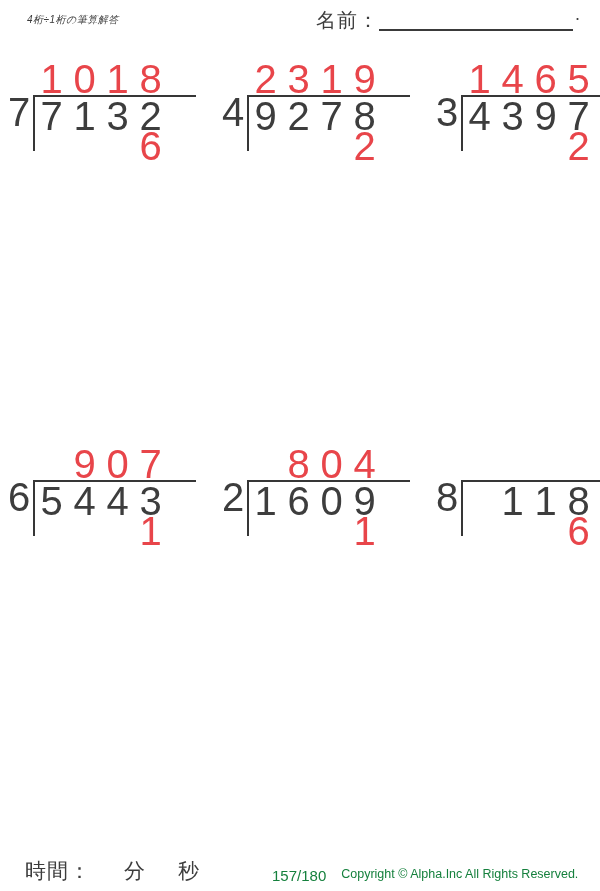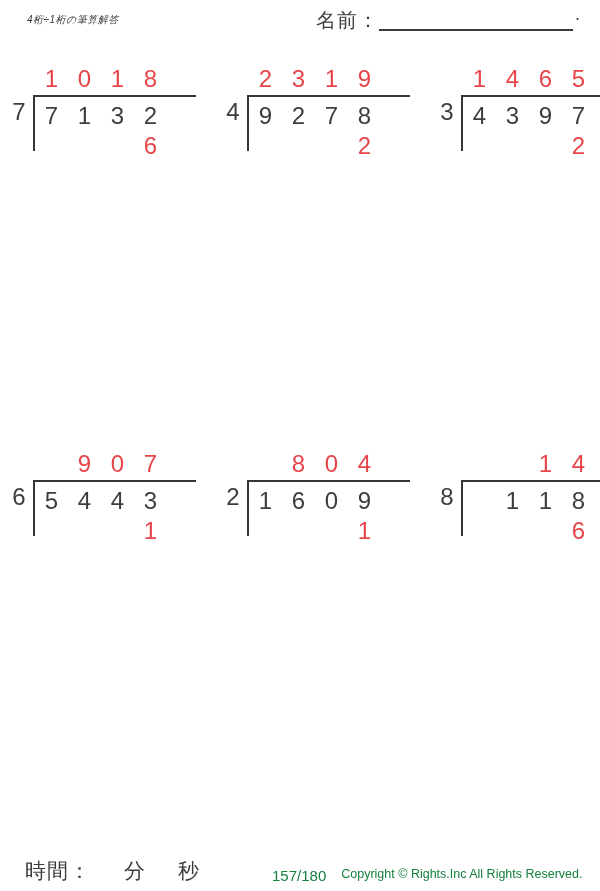--- a/index.html
+++ b/index.html
@@ -16,21 +16,21 @@
     position:absolute; left:316px; top:7px; height:24px;
     display:flex; align-items:flex-start;
   }
   .name-label { font-size:20px; letter-spacing:1px; }
   .name-line { width:194px; height:22px; border-bottom:2px solid #3a3a3a; }
   .name-period { font-size:18px; margin-left:2px; line-height:14px; }
 
   
   .problem {
     position:absolute; width:210px; height:120px;
-    font-size:24px; line-height:30px; font-weight:normal;
+    font-size:40px; line-height:30px; font-weight:normal;
   }
   .cell { display:inline-block; width:33px; text-align:center; }
   .red { color:#e8454a; }
   .q-row { position:absolute; top:2px; left:29px; white-space:nowrap; }
   .divisor { position:absolute; top:35px; left:0; width:26px; text-align:center; }
   .d-box {
     position:absolute; top:33px; left:27px;
     width:161px; height:50px; padding-top:4px;
     border-top:2px solid #363636; border-left:2px solid #363636;
     white-space:nowrap;
@@ -89,29 +89,28 @@
       <div class="d-box"><span class="cell">5</span><span class="cell">4</span><span class="cell">4</span><span class="cell">3</span></div>
       <div class="r-row"><span class="cell red"></span><span class="cell red"></span><span class="cell red"></span><span class="cell red">1</span></div>
     </div>
     <div class="problem" style="left: 220px; top: 447px;">
       <div class="q-row"><span class="cell red"></span><span class="cell red">8</span><span class="cell red">0</span><span class="cell red">4</span></div>
       <span class="divisor">2</span>
       <div class="d-box"><span class="cell">1</span><span class="cell">6</span><span class="cell">0</span><span class="cell">9</span></div>
       <div class="r-row"><span class="cell red"></span><span class="cell red"></span><span class="cell red"></span><span class="cell red">1</span></div>
     </div>
     <div class="problem" style="left: 434px; top: 447px;">
-      <div class="q-row"><span class="cell red"></span><span class="cell red"></span><span class="cell red">1</span><span class="cell red">4</span></div>
       <span class="divisor">8</span>
       <div class="d-box"><span class="cell"></span><span class="cell">1</span><span class="cell">1</span><span class="cell">8</span></div>
       <div class="r-row"><span class="cell red"></span><span class="cell red"></span><span class="cell red"></span><span class="cell red">6</span></div>
     </div>
   </div>
 
 <div class="time-row">
   <span class="time-label">時間：</span>
   <span class="minutes">分</span>
   <span class="seconds">秒</span>
 </div>
 
 <div class="bottom-info">
   <span class="page-num">157/180</span>
-  <span class="copyright">Copyright © Rights.Inc All Rights Reserved.</span>
+  <span class="copyright">Copyright © Alpha.Inc All Rights Reserved.</span>
 </div>
 
 </body></html>

